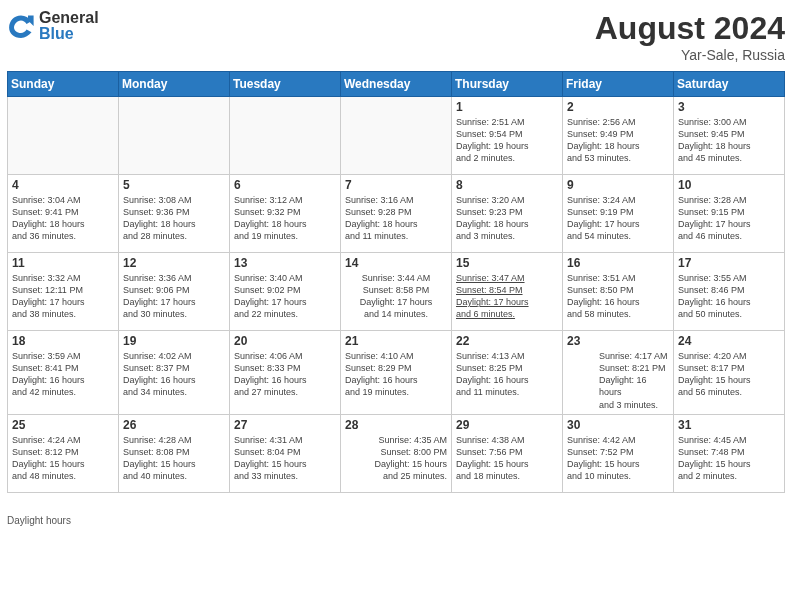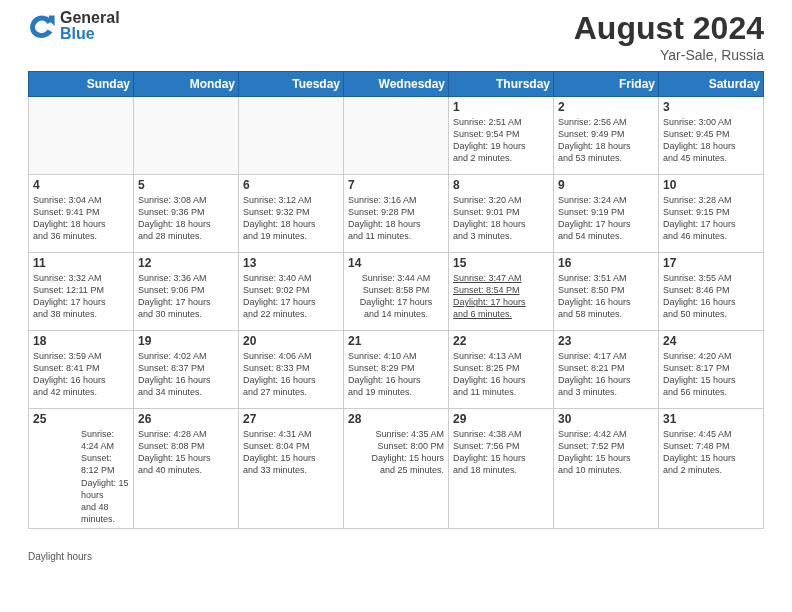--- a/index.html
+++ b/index.html
@@ -6,21 +6,21 @@
     body {
       font-family: Arial, sans-serif;
       background: #fff;
       width: 792px;
       height: 612px;
       overflow: hidden;
     }
     .page {
       width: 792px;
       height: 612px;
-      padding: 10px 28px;
+      padding: 10px 7px;
     }
     .header {
       display: flex;
       justify-content: space-between;
       align-items: flex-start;
       margin-bottom: 8px;
     }
     .logo {
       display: flex;
       align-items: center;
@@ -58,21 +58,21 @@
       color: #555;
     }
     .calendar {
       width: 100%;
       border-collapse: collapse;
       table-layout: fixed;
     }
     .calendar th {
       background-color: #2979c0;
       color: #fff;
-      text-align: right;
+      text-align: left;
       padding: 5px 3px;
       font-size: 12px;
       border: 1px solid #1a5fa0;
     }
     .calendar td {
       border: 1px solid #ccc;
       vertical-align: top;
       padding: 3px 4px;
       font-size: 9.5px;
       color: #333;
@@ -186,21 +186,21 @@
           <td>
             <div class="day-num">7</div>
             <div class="day-info" style="white-space: pre-line;">Sunrise: 3:16 AM
 Sunset: 9:28 PM
 Daylight: 18 hours
 and 11 minutes.</div>
           </td>
           <td>
             <div class="day-num">8</div>
             <div class="day-info" style="white-space: pre-line;">Sunrise: 3:20 AM
-Sunset: 9:01 PM
+Sunset: 9:23 PM
 Daylight: 18 hours
 and 3 minutes.</div>
           </td>
           <td>
             <div class="day-num">9</div>
             <div class="day-info" style="white-space: pre-line;">Sunrise: 3:24 AM
 Sunset: 9:19 PM
 Daylight: 17 hours
 and 54 minutes.</div>
           </td>
@@ -294,37 +294,37 @@
           </td>
           <td>
             <div class="day-num">22</div>
             <div class="day-info" style="white-space: pre-line;">Sunrise: 4:13 AM
 Sunset: 8:25 PM
 Daylight: 16 hours
 and 11 minutes.</div>
           </td>
           <td>
             <div class="day-num">23</div>
-            <div class="day-info" style="white-space: pre-line;">Sunrise: 4:17 AM
+            <div class="day-info" style="white-space: pre-line; margin-left: 32px;">Sunrise: 4:17 AM
 Sunset: 8:21 PM
 Daylight: 16 hours
 and 3 minutes.</div>
           </td>
           <td>
             <div class="day-num">24</div>
             <div class="day-info" style="white-space: pre-line;">Sunrise: 4:20 AM
 Sunset: 8:17 PM
 Daylight: 15 hours
 and 56 minutes.</div>
           </td>
         </tr>
         <tr>
           <td>
             <div class="day-num">25</div>
-            <div class="day-info" style="white-space: pre-line; margin-left: 48px;">Sunrise: 4:24 AM
+            <div class="day-info" style="white-space: pre-line;">Sunrise: 4:24 AM
 Sunset: 8:12 PM
 Daylight: 15 hours
 and 48 minutes.</div>
           </td>
           <td>
             <div class="day-num">26</div>
             <div class="day-info" style="white-space: pre-line;">Sunrise: 4:28 AM
 Sunset: 8:08 PM
 Daylight: 15 hours
 and 40 minutes.</div>

